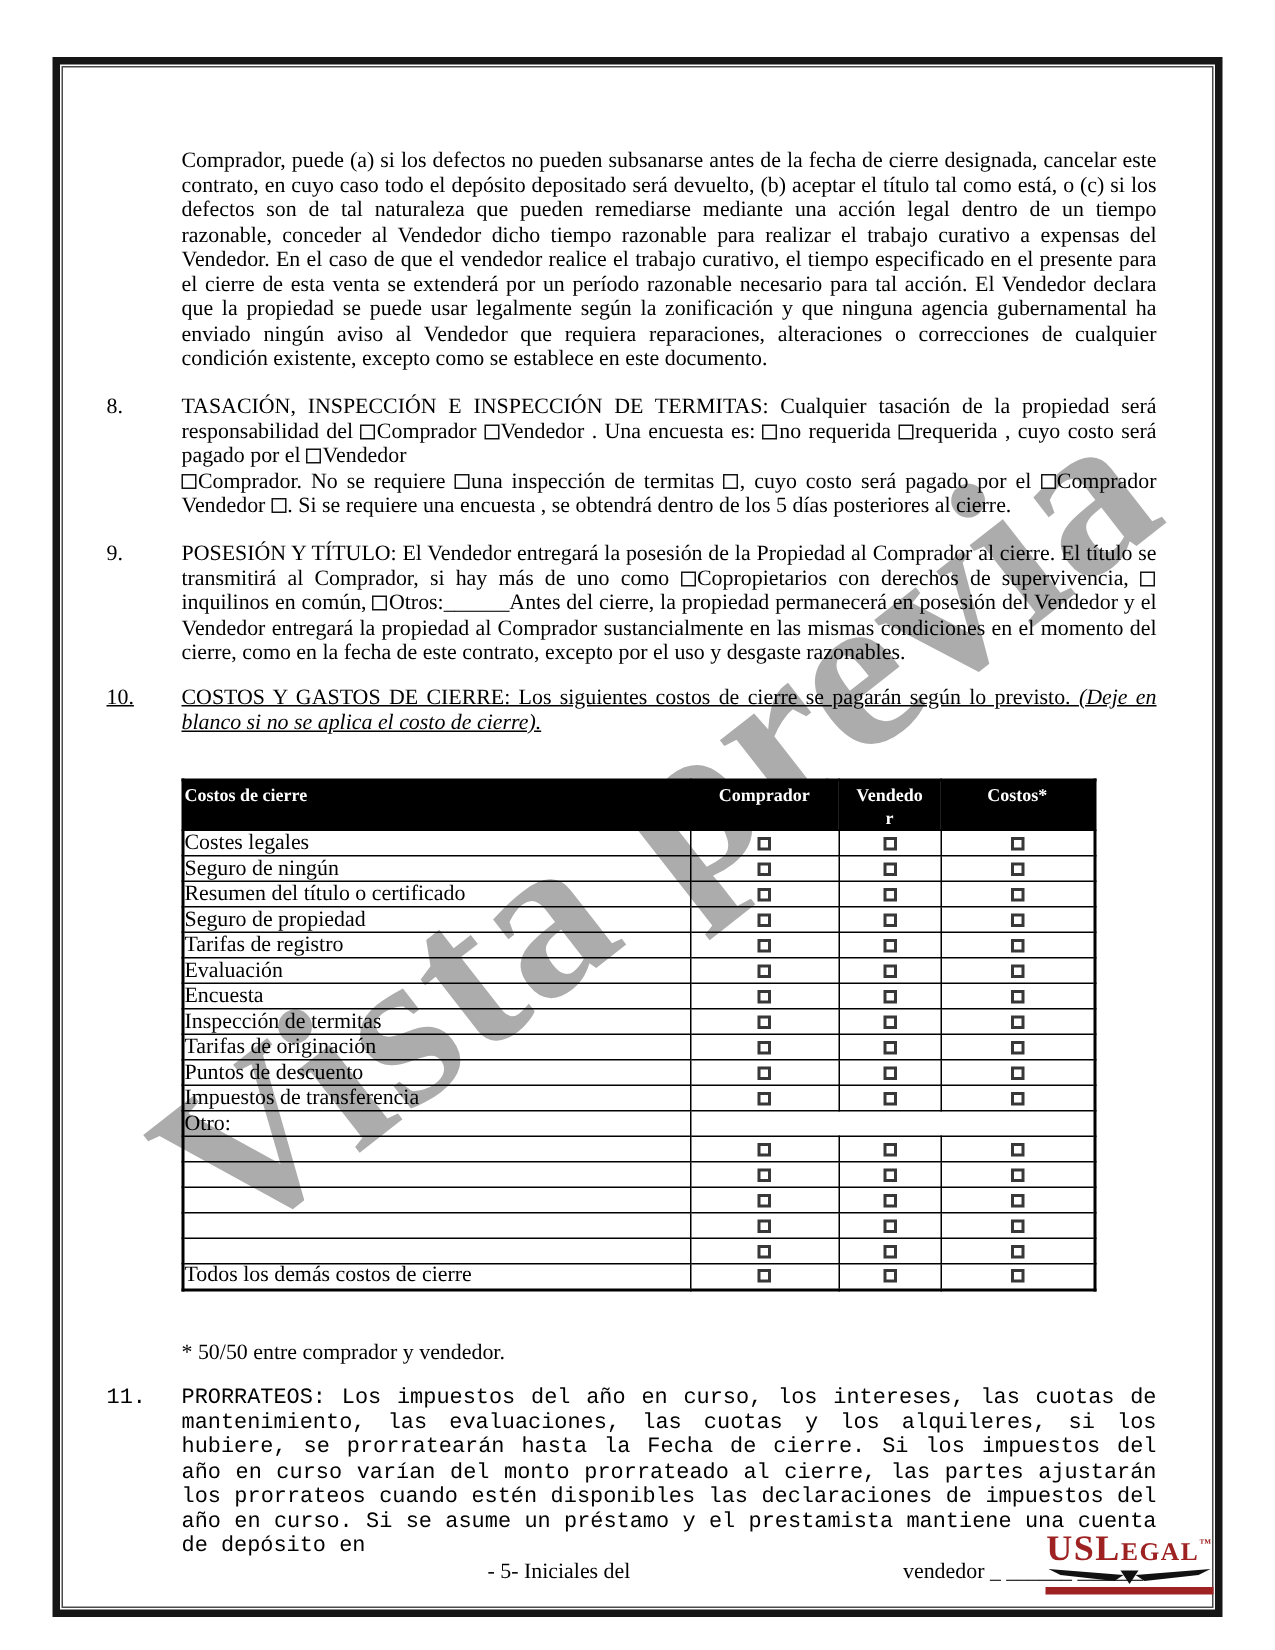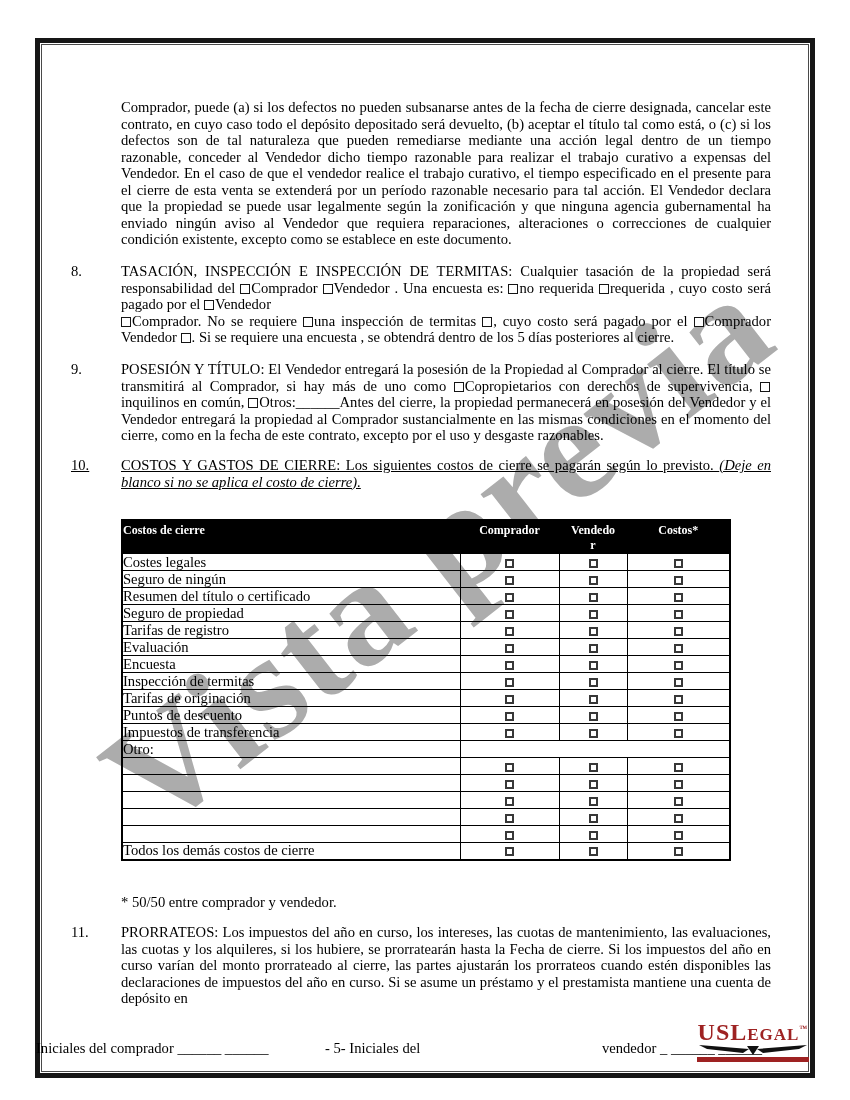--- a/index.html
+++ b/index.html
@@ -42,21 +42,21 @@
     font-size: 14.6px; line-height: 16.5px;
   }
   .intro {
     position: absolute; top: 54px; left: 79px; width: 650px;
     text-align: justify;
   }
   .section { position: absolute; left: 29px; width: 700px; display: flex; }
   .sec-8  { top: 218px; }
   .sec-9  { top: 316px; }
   .sec-10 { top: 412px; text-decoration: underline; }
-  .sec-11 { top: 879px; }
+  .sec-11 { top: 879px; font-family: Liberation Mono, monospace; }
   .num { flex: 0 0 50px; width: 50px; }
   .sbody { width: 650px; text-align: justify; }
   .it { font-style: italic; }
   .cb {
     display: inline-block;
     width: 10px; height: 10px;
     border: 1px solid #141414;
     background: #fff;
     vertical-align: -1px;
     margin-right: 1px;
@@ -271,21 +271,20 @@
       </div>
 
       <div class="footnote">* 50/50 entre comprador y vendedor.</div>
 
       <div class="section sec-11">
         <span class="num">11.</span>
         <div class="sbody"><span>PRORRATEOS: Los impuestos del año en curso, los intereses, las cuotas de mantenimiento, las evaluaciones, las cuotas y los alquileres, si los hubiere, se prorratearán hasta la Fecha de cierre. Si los impuestos del año en curso varían del monto prorrateado al cierre, las partes ajustarán los prorrateos cuando estén disponibles las declaraciones de impuestos del año en curso. Si se asume un préstamo y el prestamista mantiene una cuenta de depósito en</span></div>
       </div>
 
       <div class="footer">
-        <span class="f-item f-left"><span>Iniciales del comprador</span> <span>______ ______</span></span>
         <span class="f-item f-center">- 5- Iniciales del</span>
         <span class="f-item f-right"><span>vendedor</span> <span>_ ______ ______</span></span>
         <div class="logo">
           <div class="logo-text"><span>USLegal</span><span class="logo-tm">™</span></div>
           <svg class="logo-wings" viewBox="0 0 112 13">
             <polygon points="2,2 52,6 46,10 10,6" fill="#111"></polygon>
             <polygon points="110,2 60,6 66,10 102,6" fill="#111"></polygon>
             <polygon points="50,3 62,3 56,12" fill="#111"></polygon>
           </svg>
           <div class="logo-bar"></div>

